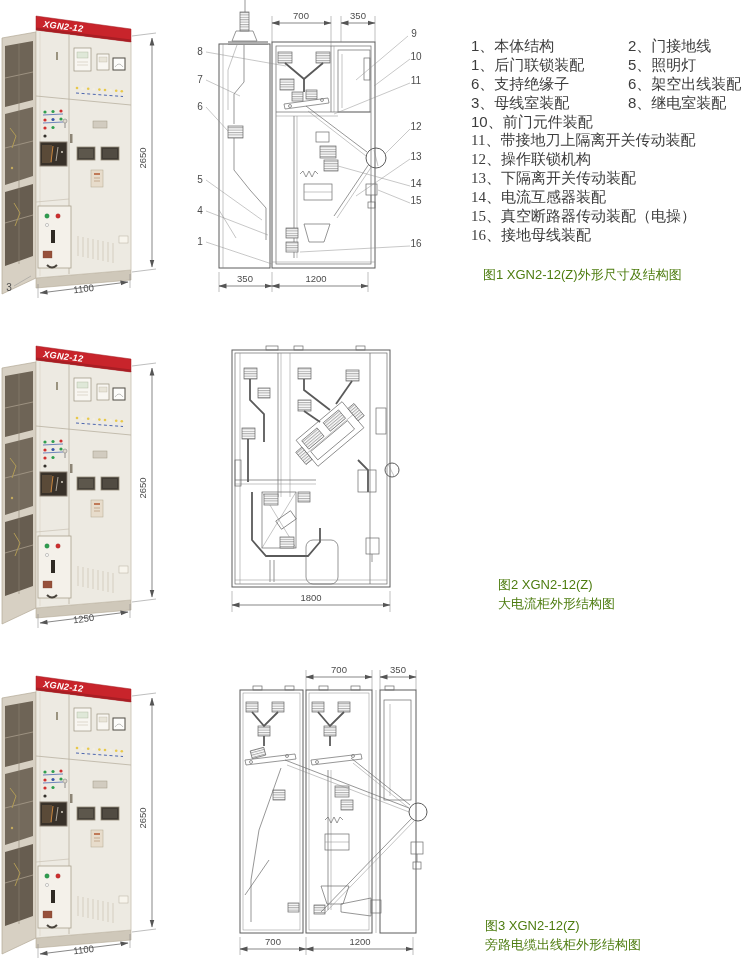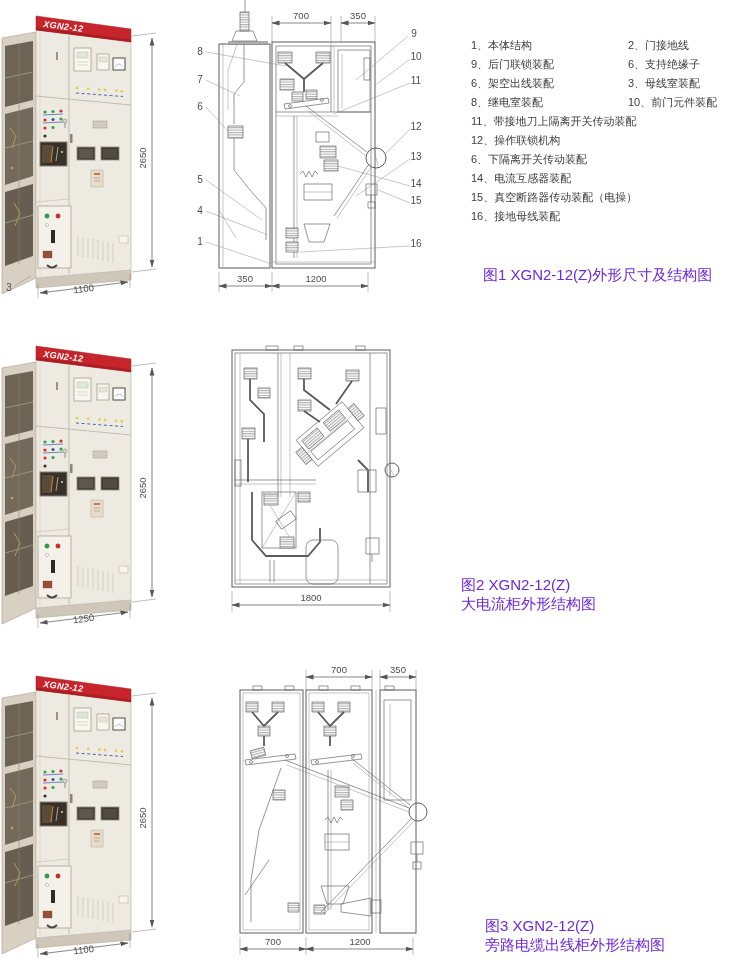--- a/index.html
+++ b/index.html
@@ -1,23 +1,23 @@
 <!DOCTYPE html>
 <html><head>
 <meta charset="utf-8">
 <style>
   html,body{margin:0;padding:0;background:#fff;}
   .page{position:relative;width:748px;height:974px;background:#ffffff;overflow:hidden;
         font-family:"Liberation Sans","DejaVu Sans",sans-serif;color:#3a3a3a;}
   .abs{position:absolute;}
   
-  .parts{left:471px;top:36px;width:277px;font-size:11px;line-height:19px;color:#3c3c3c;}
+  .parts{left:471px;top:36px;width:277px;font-size:15px;line-height:19px;color:#3c3c3c;}
   .parts-grid{display:grid;grid-template-columns:157px 1fr;}
-  .parts-wide div{white-space:nowrap;}
-  .caption{font-size:15px;line-height:19px;color:#6d28d9;}
+  .parts-wide div{white-space:nowrap;font-family:Liberation Serif, serif;}
+  .caption{font-size:13px;line-height:19px;color:#4d7c0f;}
   
   .o1{fill:none;stroke:#5d5d5d;stroke-width:1;}
   .o2{fill:none;stroke:#6a6a6a;stroke-width:0.7;}
   .o3{fill:none;stroke:#8a8a8a;stroke-width:0.5;}
   .bb{fill:none;stroke:#5a5a5a;stroke-width:1.8;}
   .dl{stroke:#555;stroke-width:0.7;}
   .xl{stroke:#7d7d7d;stroke-width:0.5;}
   .ld{stroke:#909090;stroke-width:0.5;}
   .ins{fill:url(#ribs);stroke:#666;stroke-width:0.7;}
   text.dim{font:9.5px "Liberation Sans","DejaVu Sans",sans-serif;fill:#4c4c4c;text-anchor:middle;}
@@ -271,31 +271,32 @@
     <text class="co" x="228" y="160">13</text>
     <text class="co" x="228" y="187">14</text>
     <text class="co" x="228" y="204">15</text>
     <text class="co" x="228" y="247">16</text>
   </svg>
 
   <div class="abs parts">
     <div class="parts-grid">
       <span>1、本体结构</span>
         <span>2、门接地线</span>
-        <span>9、后门联锁装配</span>
+        <span>1、后门联锁装配</span>
+      <span>5、照明灯</span>
         <span>6、支持绝缘子</span>
       <span>6、架空出线装配</span>
         <span>3、母线室装配</span>
       <span>8、继电室装配</span>
         <span>10、前门元件装配</span>
     </div>
     <div class="parts-wide">
       <div>11、带接地刀上隔离开关传动装配</div>
       <div>12、操作联锁机构</div>
-      <div>6、下隔离开关传动装配</div>
+      <div>13、下隔离开关传动装配</div>
       <div>14、电流互感器装配</div>
       <div>15、真空断路器传动装配（电操）</div>
       <div>16、接地母线装配</div>
     </div>
   </div>
   <div class="abs caption" style="left:483px;top:265px">图1  XGN2-12(Z)外形尺寸及结构图</div>
 
   <svg class="abs" style="left:0;top:338px" width="180" height="296" viewBox="0 0 180 296">
     <use href="#cab"></use>
     <line x1="132" y1="28" x2="156" y2="25" class="xl"></line>
@@ -362,21 +363,21 @@
     <line x1="66" y1="218" x2="66" y2="240" class="o2"></line>
     <rect x="158" y="196" width="13" height="16" class="o2"></rect>
     <line x1="164" y1="212" x2="164" y2="220" class="o2"></line>
     <line x1="27" y1="238" x2="179" y2="238" class="o3"></line>
     <line x1="24" y1="249" x2="24" y2="270" class="xl"></line>
     <line x1="182" y1="249" x2="182" y2="270" class="xl"></line>
     <line x1="24" y1="263" x2="182" y2="263" class="dl" marker-start="url(#ms)" marker-end="url(#me)"></line>
     <text class="dim" x="103" y="259">1800</text>
   </svg>
 
-  <div class="abs caption" style="left:461px;top:575px">
+  <div class="abs caption" style="left:498px;top:575px">
     <div>图2  XGN2-12(Z)</div>
     <div>大电流柜外形结构图</div>
   </div>
 
   <svg class="abs" style="left:0;top:668px" width="180" height="300" viewBox="0 0 180 300">
     <use href="#cab"></use>
     <line x1="132" y1="28" x2="156" y2="25" class="xl"></line>
     <line x1="132" y1="264" x2="156" y2="261" class="xl"></line>
     <line x1="152" y1="30" x2="152" y2="259" class="dl" marker-start="url(#ms)" marker-end="url(#me)"></line>
     <text class="dim" transform="translate(146,150) rotate(-90)">2650</text>

